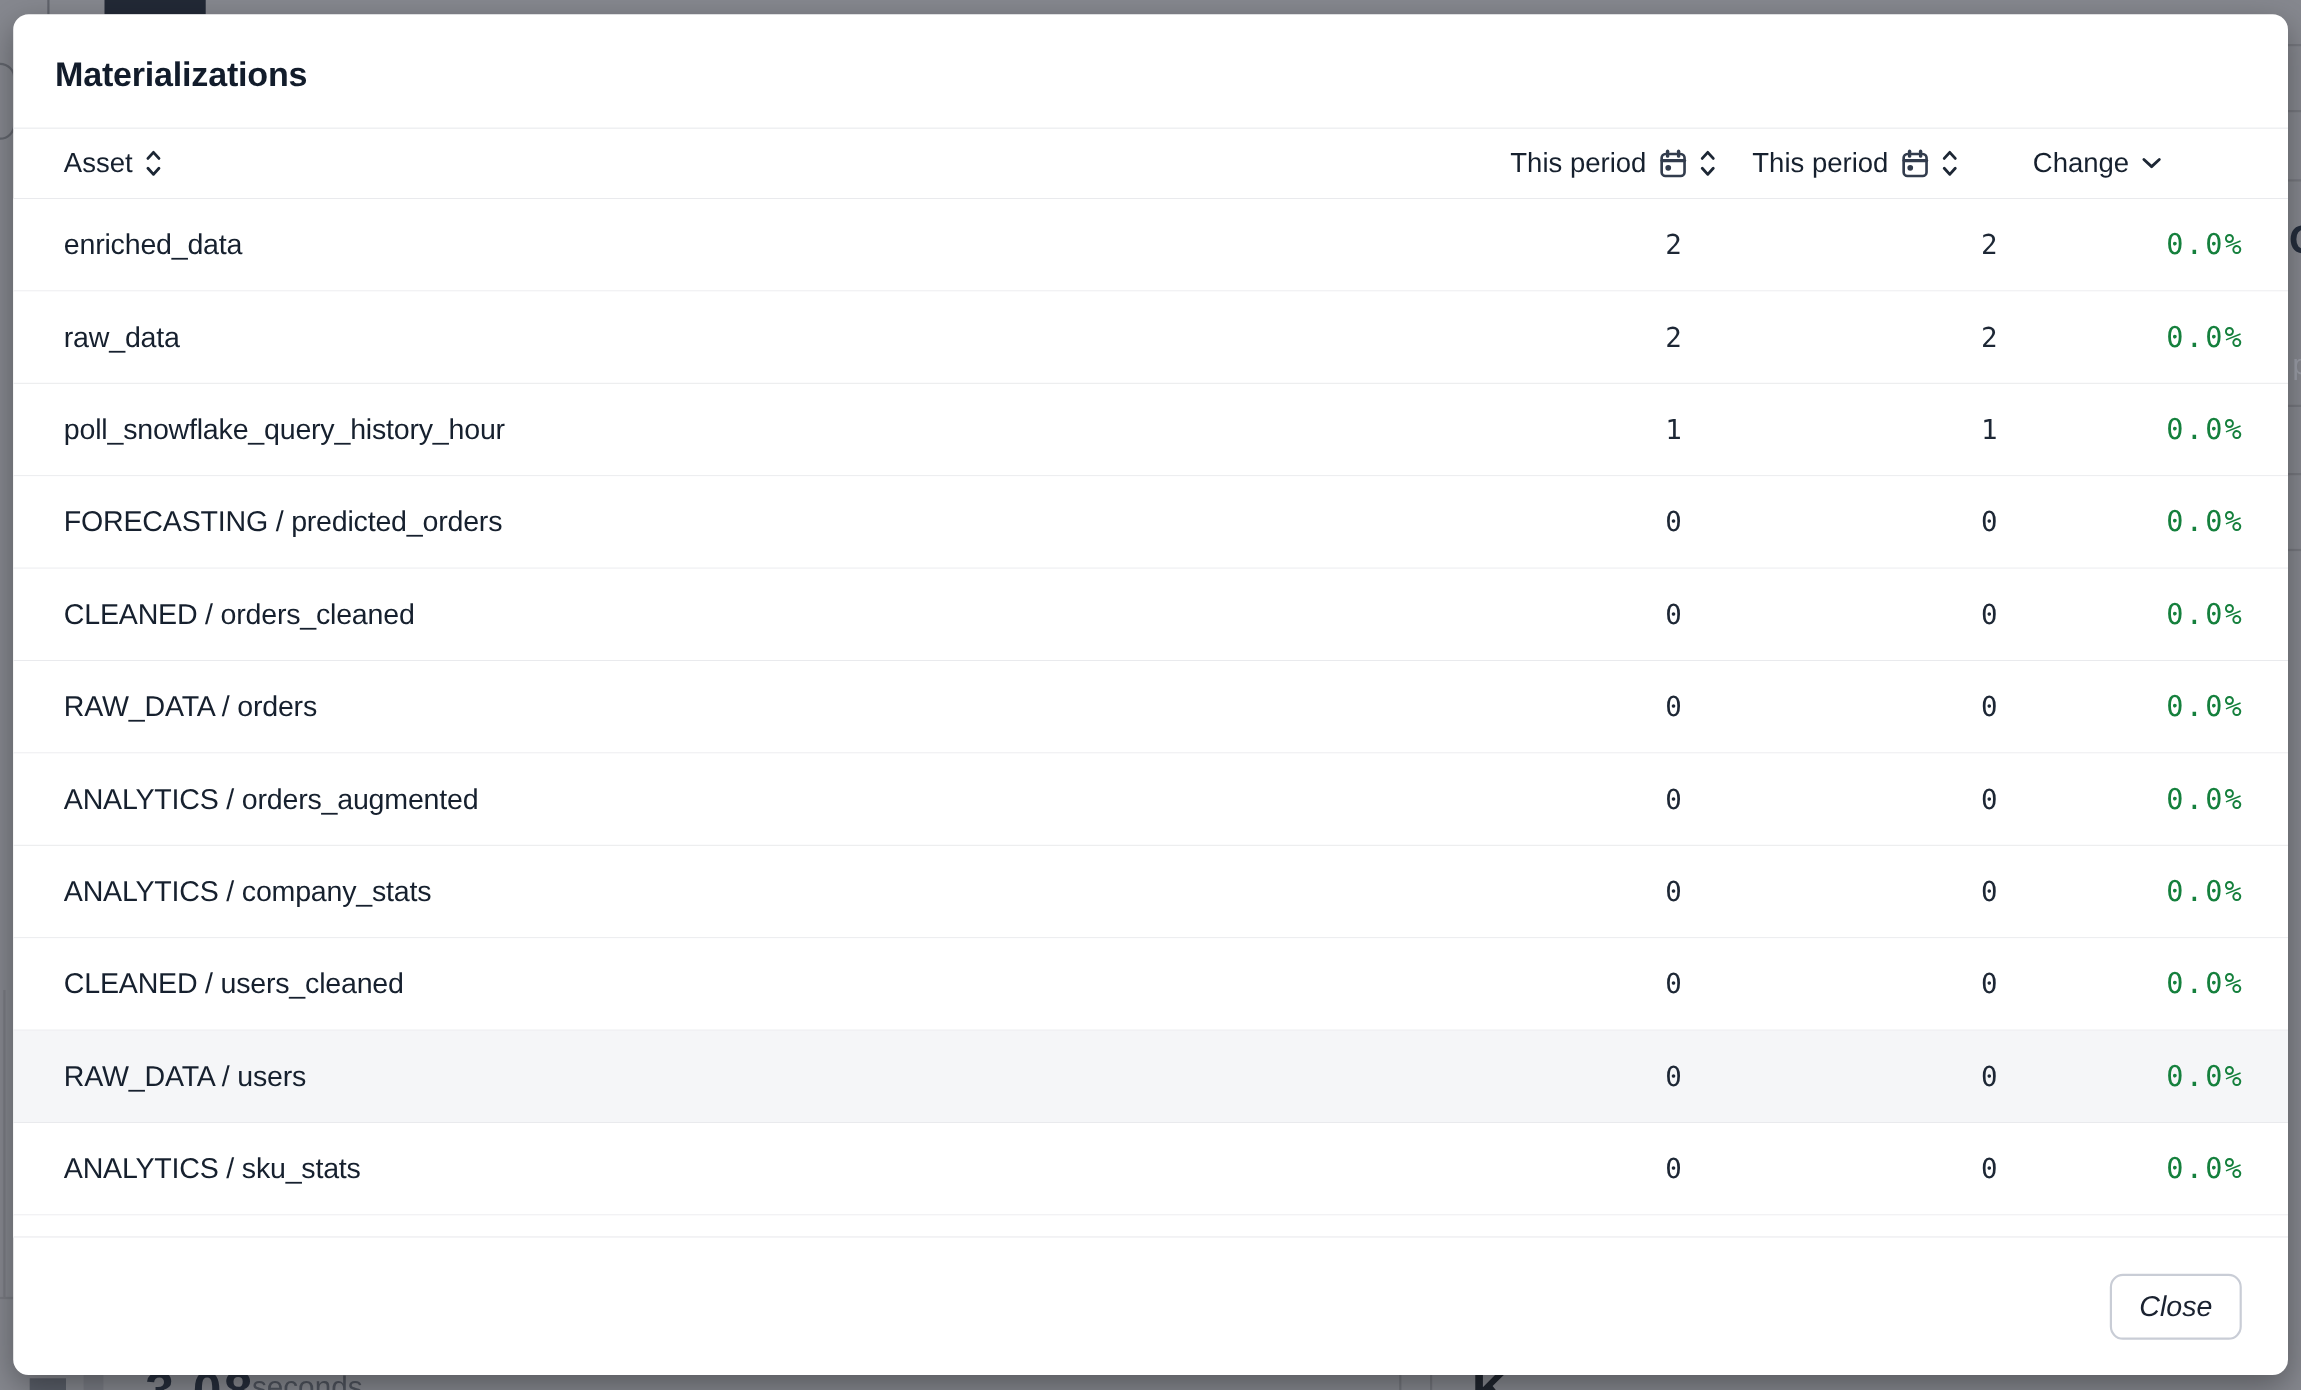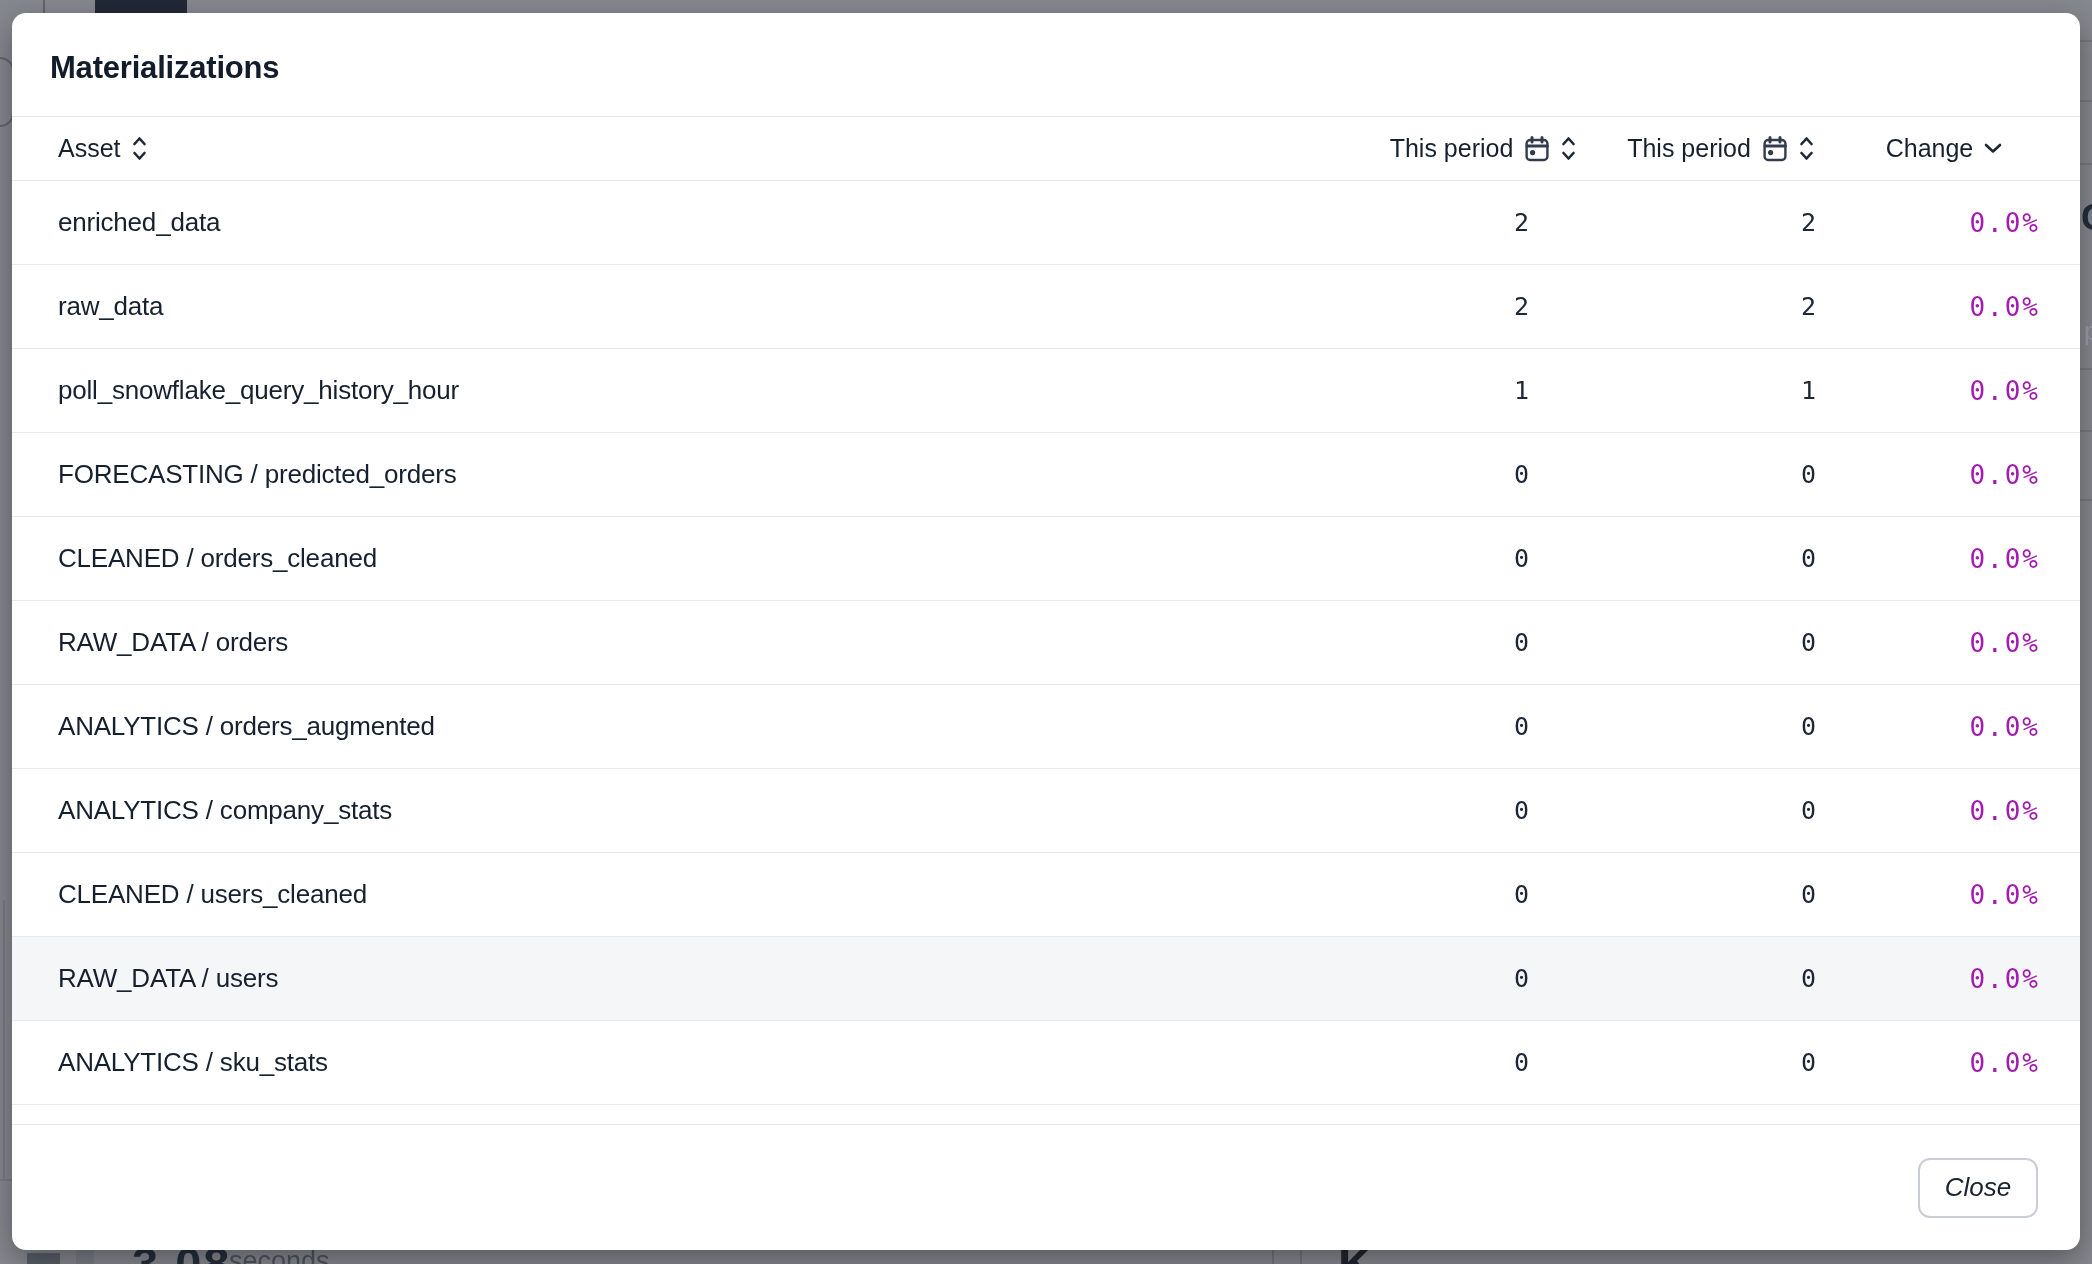--- a/index.html
+++ b/index.html
@@ -44,26 +44,26 @@
     display:grid;grid-template-columns:1fr 220px 255px 192px;
     align-items:center;padding:0 40px 0 46px;box-sizing:border-box;
     border-bottom:1px solid #e9eaed;
   }
   .thead{height:64px;flex:0 0 auto;}
   .trow{height:84px;flex:0 0 auto;background:#fff;gap:32px;}
   .trow.highlighted{background:#f5f6f8;}
   .sliver{height:20px;flex:0 0 auto;background:#fff;}
 
   .hcell{display:flex;align-items:center;gap:11px;font-size:25px;font-weight:500;color:#16202e;cursor:pointer;}
-  .hcell.right{justify-content:center;}
+  .hcell.right{justify-content:flex-start;}
   .hicon{display:inline-flex;align-items:center;flex:0 0 auto;}
 
   .cell-asset{font-size:26px;color:#16202e;letter-spacing:-0.2px;overflow:hidden;white-space:nowrap;}
   .cell-num{font-family:"DejaVu Sans Mono",monospace;font-size:25px;color:#1d2735;text-align:right;}
-  .cell-change{font-family:"DejaVu Sans Mono",monospace;font-size:26px;color:#a21caf;text-align:right;letter-spacing:2px;}
+  .cell-change{font-family:"DejaVu Sans Mono",monospace;font-size:26px;color:#15803d;text-align:right;letter-spacing:2px;}
 
   .modal-footer{
     flex:1 1 auto;display:flex;align-items:center;justify-content:flex-end;
     padding:0 42px;box-sizing:border-box;
   }
   .close-btn{
     width:120px;height:60px;background:#fff;border:2px solid #c9cdd6;border-radius:12px;
     font-family:"Liberation Sans",sans-serif;font-size:26px;color:#1a2230;
     display:flex;align-items:center;justify-content:center;cursor:pointer;font-style:italic;
   }

